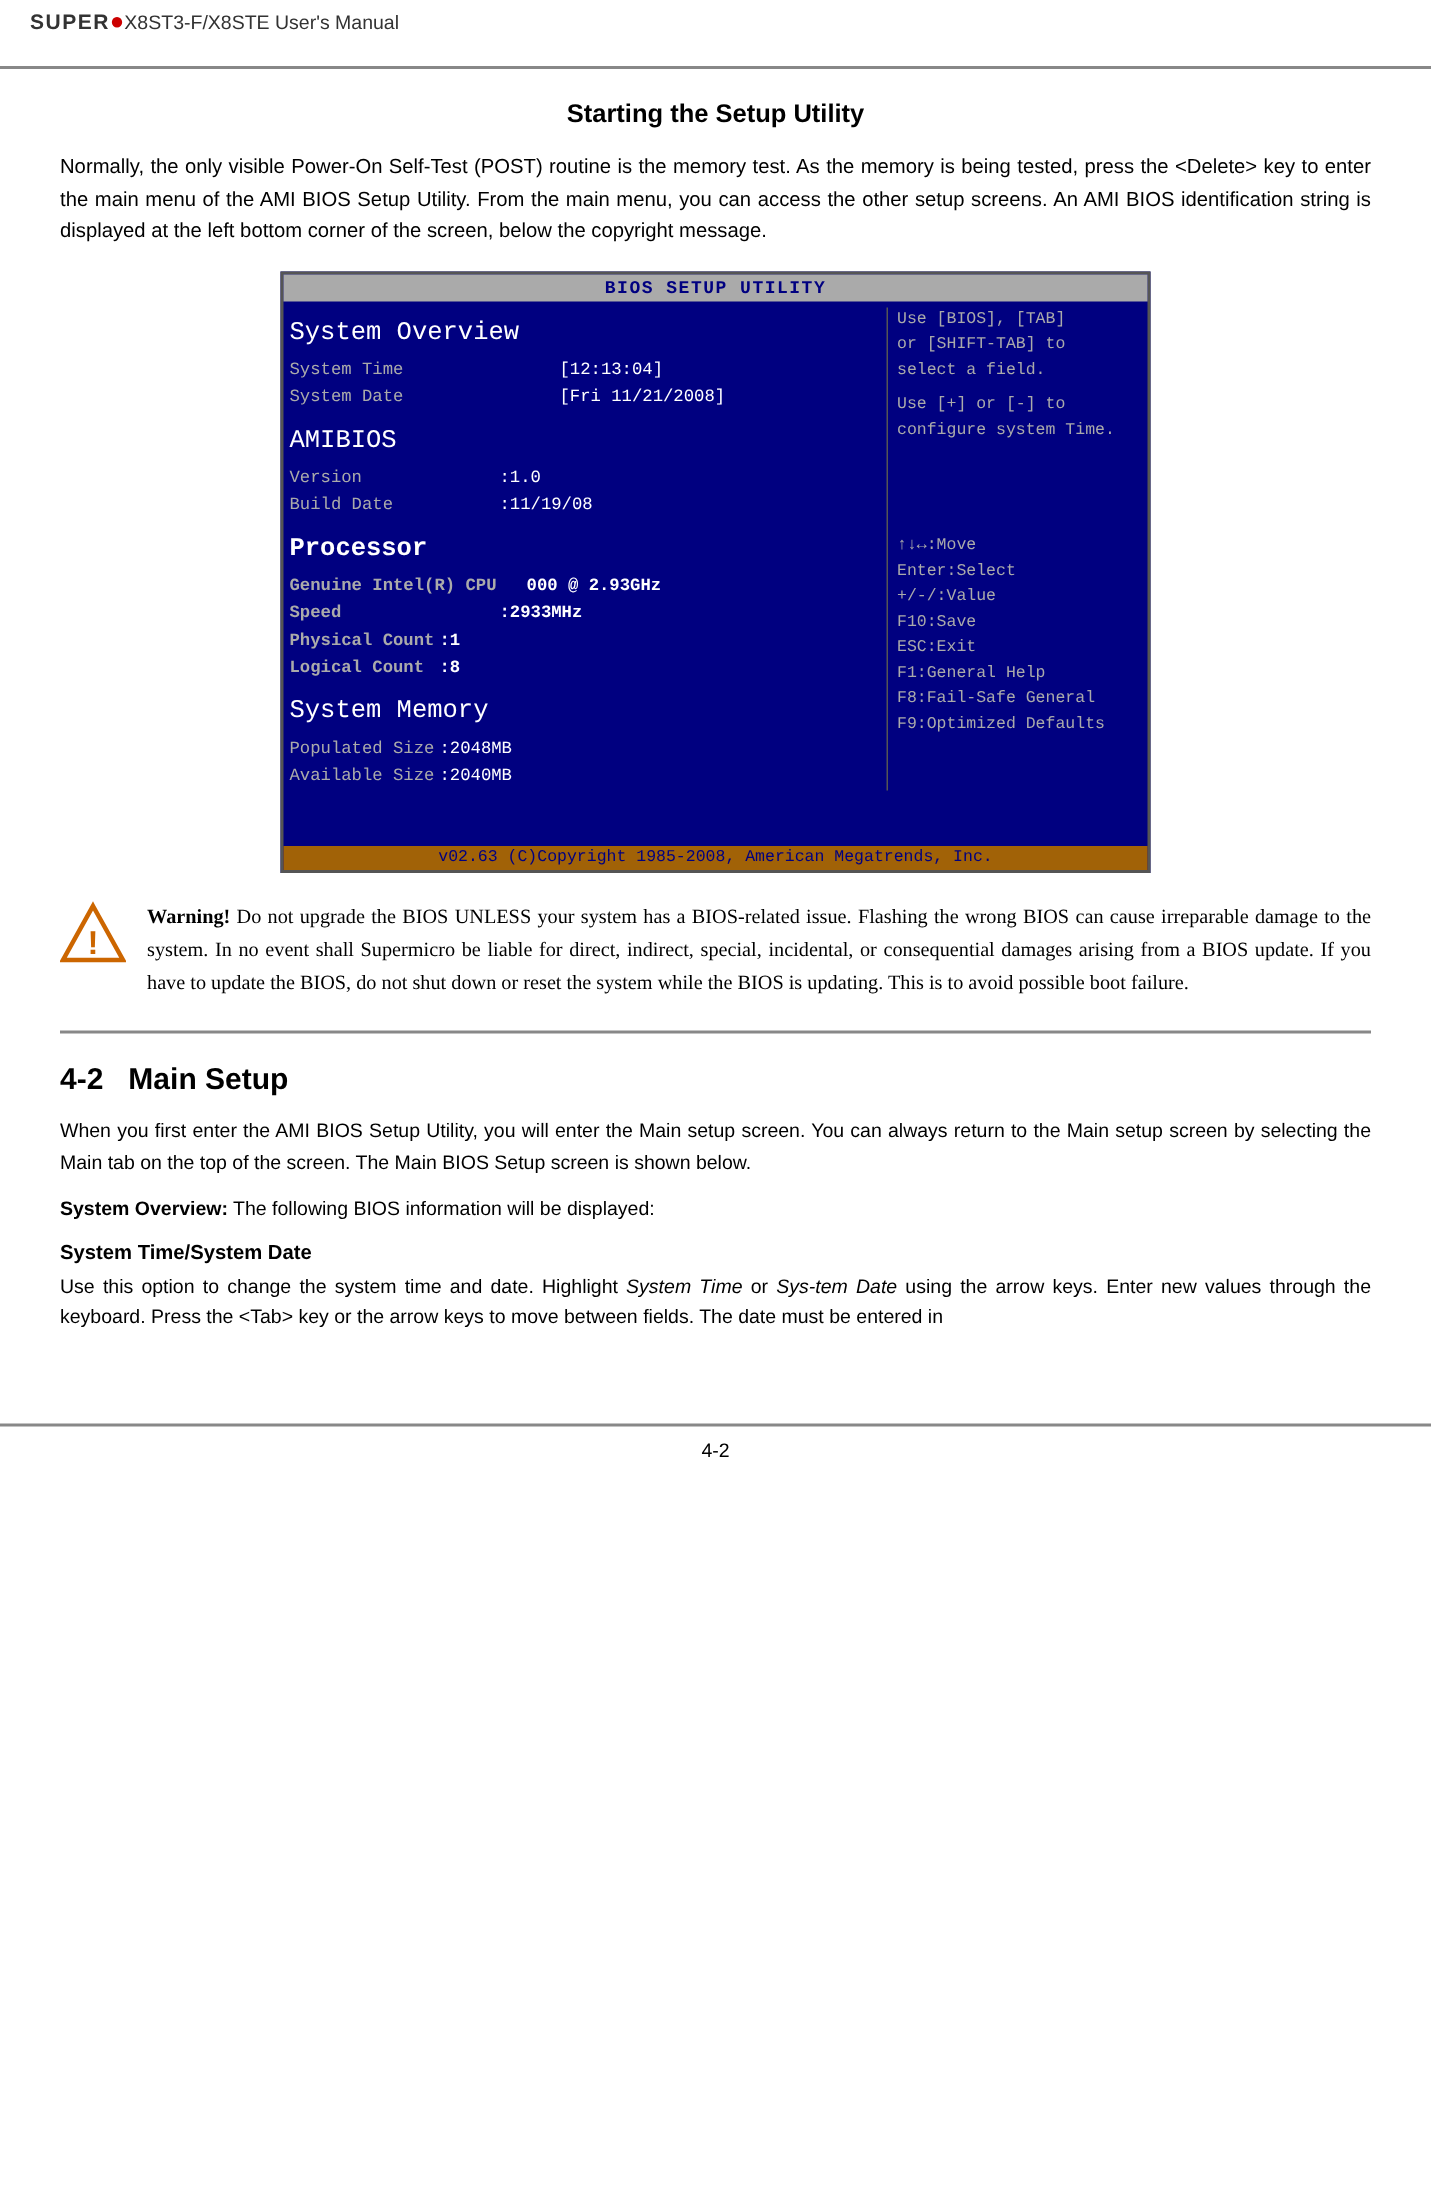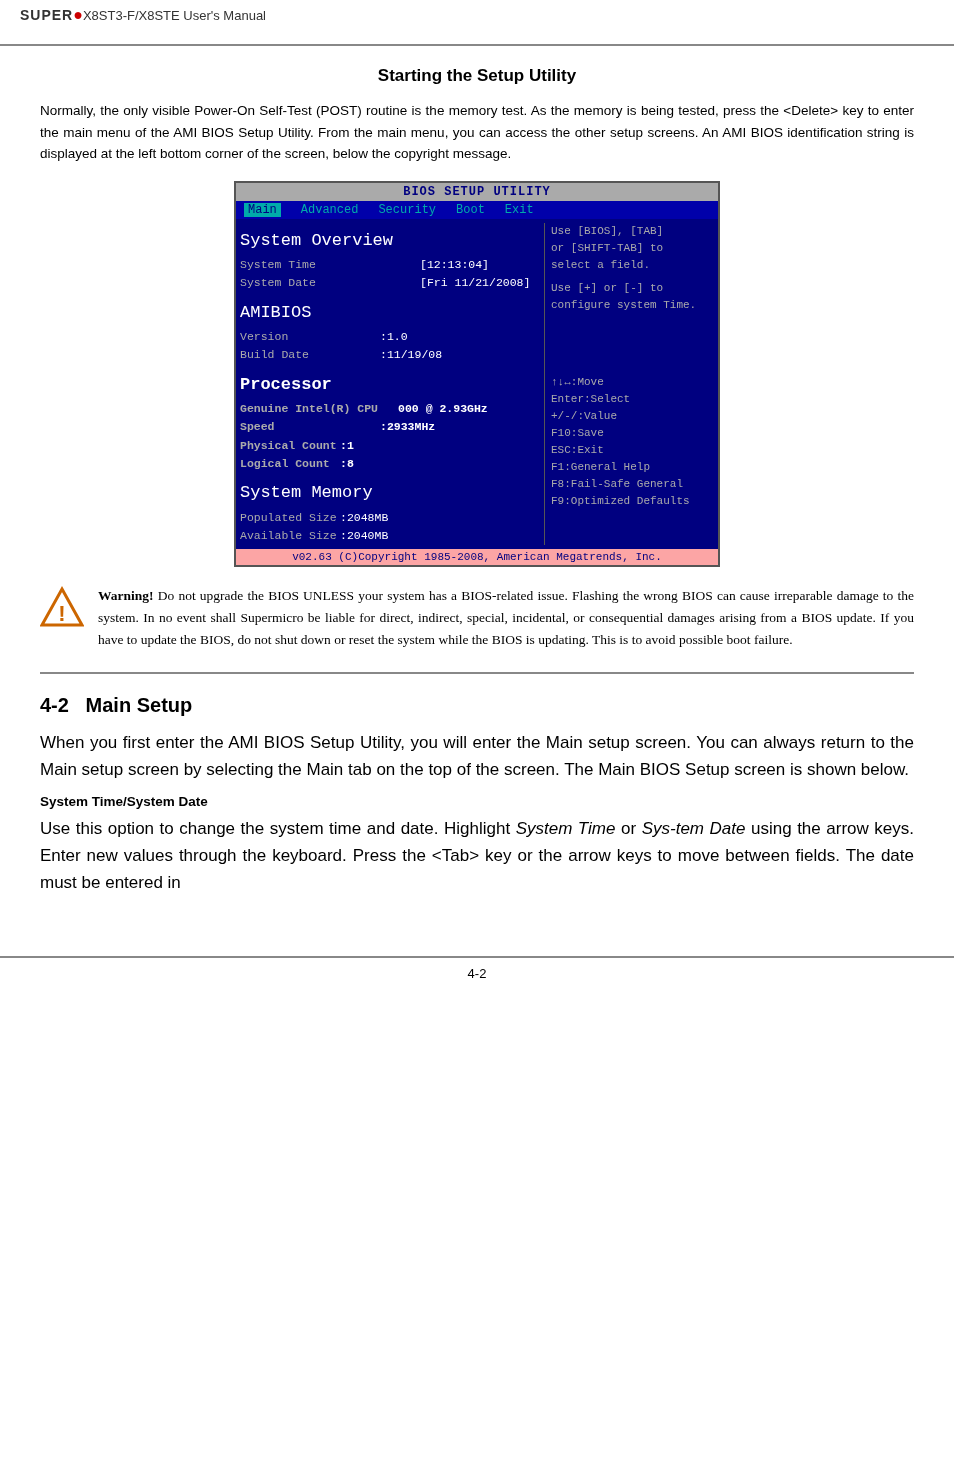--- a/index.html
+++ b/index.html
@@ -52,21 +52,21 @@
     }
 
     
     .bios-box {
       border: 2px solid #555;
       background: #000080;
       color: #aaa;
       font-family: 'Courier New', monospace;
       font-size: 12px;
       margin: 0 auto 18px auto;
-      width: 486px;
+      width: 580px;
     }
 
     .bios-title-bar {
       background: #aaa;
       color: #000080;
       text-align: center;
       font-weight: bold;
       font-size: 12px;
       padding: 2px 0;
       letter-spacing: 1px;
@@ -126,25 +126,26 @@
       color: #aaaaaa;
     }
     .bios-field-value {
       color: #ffffff;
     }
     .bios-field-value.bracket {
       color: #ffffff;
     }
 
     .bios-footer {
-      background: #fca5a5;
+      background: #a16207;
       color: #000080;
       text-align: center;
       font-size: 11px;
       padding: 2px 0;
+      margin-top: 33px;
     }
 
     
     .warning-box {
       display: flex;
       gap: 14px;
       margin: 14px 0 22px 0;
       align-items: flex-start;
     }
     .warning-text {
@@ -162,21 +163,21 @@
       border-top: 2px solid #888;
       padding-top: 20px;
       margin-top: 10px;
     }
     .section-42-title {
       font-size: 20px;
       font-weight: bold;
       margin-bottom: 12px;
     }
     .section-42-text {
-      font-size: 17px;
+      font-size: 13px;
       line-height: 1.6;
       text-align: justify;
       margin-bottom: 10px;
     }
     .bold-label {
       font-weight: bold;
     }
     .subsection-title {
       font-weight: bold;
       font-size: 13.5px;
@@ -214,27 +215,20 @@
 <div class="page-content">
 
   <h2 class="section-title">Starting the Setup Utility</h2>
 
   <p class="body-text">Normally, the only visible Power-On Self-Test (POST) routine is the memory test. As the memory is being tested, press the &lt;Delete&gt; key to enter the main menu of the AMI BIOS Setup Utility.  From the main menu, you can access the other setup screens. An AMI BIOS identification string is displayed at the left bottom corner of the screen, below the copyright message.</p>
 
   <div class="bios-box">
 
     <div class="bios-title-bar">BIOS SETUP UTILITY</div>
 
-    <div class="bios-menu-bar">
-      <span class="active-menu">Main</span>
-      <span>Advanced</span>
-      <span>Security</span>
-      <span>Boot</span>
-      <span>Exit</span>
-    </div>
 
     <div class="bios-body">
 
       <div class="bios-left">
         <div class="bios-section-header">System Overview</div>
 
         <div class="bios-field-row">
           <span class="bios-field-label bios-highlight">System Time</span>
           <span style="min-width:80px;display:inline-block;"></span>
           <span class="bios-field-value bracket">[12:13:04]</span>
@@ -326,20 +320,23 @@
     </p>
   </div>
 
   <div class="section-42">
     <div class="section-42-title">
       <span>4-2</span>&nbsp;&nbsp;&nbsp;<span>Main Setup</span>
     </div>
 
     <p class="section-42-text">When you first enter the AMI BIOS Setup Utility, you will enter the Main setup screen. You can always return to the Main setup screen by selecting the Main tab on the top of the screen. The Main BIOS Setup screen is shown below.</p>
 
+    <p class="section-42-text">
+      <span class="bold-label">System Overview:</span><span> The following BIOS information will be displayed:</span>
+    </p>
 
     <div class="subsection-title">System Time/System Date</div>
 
     <p class="section-42-text">
       <span>Use this option to change the system time and date. Highlight </span><em>System Time</em><span> or </span><em>Sys-tem Date</em><span> using the arrow keys. Enter new values through the keyboard. Press the &lt;Tab&gt; key or the arrow keys to move between fields. The date must be entered in</span>
     </p>
   </div>
 
 </div>
 

